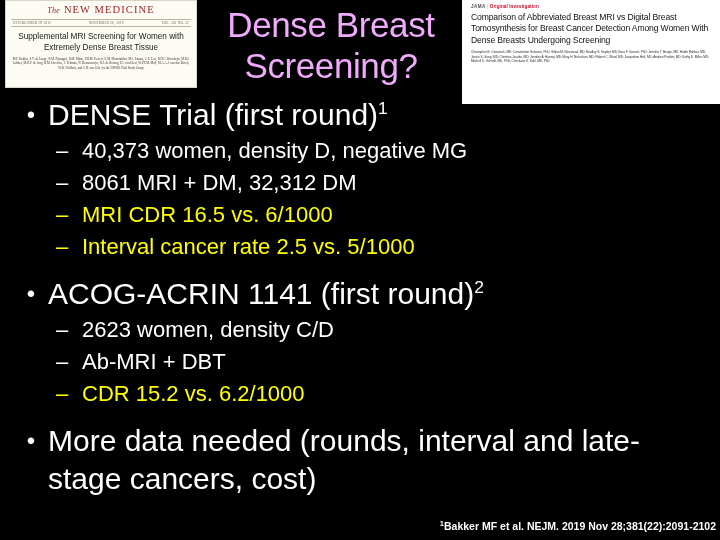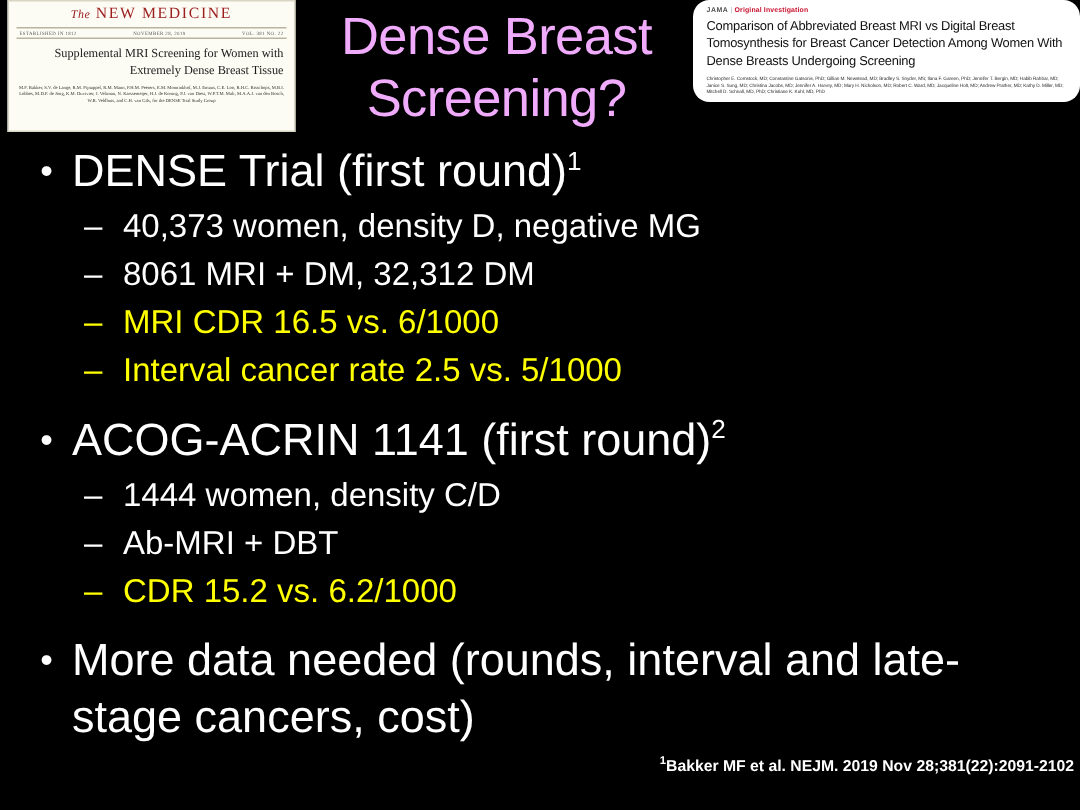--- a/index.html
+++ b/index.html
@@ -58,22 +58,22 @@
     font-size: 3.2px;
     color: #5a5a52;
     letter-spacing: 0.3px;
     padding: 0 2px;
   }
   .nejm-rule2 {
     border-bottom: 1px solid #b9b4a0;
     margin: 1px 0 5px 0;
   }
   .nejm-title {
-    text-align: right;
-    font-family: Liberation Serif, serif;
+    text-align: center;
+    font-family: Liberation Sans, sans-serif;
     font-size: 8.2px;
     line-height: 10.5px;
     color: #1a1a1a;
     padding: 0 2px;
   }
   .nejm-authors {
     margin-top: 4px;
     text-align: center;
     font-family: "Liberation Serif", serif;
     font-size: 3.1px;
@@ -81,26 +81,25 @@
     color: #33332e;
     padding: 0 1px;
   }
 
   
   .jama-thumb {
     position: absolute;
     left: 462px;
     top: 0px;
     width: 258px;
-    height: 68px;
+    height: 104px;
     background: #ffffff;
     box-sizing: border-box;
     overflow: hidden;
     padding: 4px 8px 0 9px;
-    border-radius: 11px;
   }
   .jama-kicker {
     font-size: 4.6px;
     line-height: 6px;
     letter-spacing: 0.1px;
     margin-bottom: 2px;
   }
   .jama-kicker .jama-word {
     font-weight: bold;
     color: #4d4d4d;
@@ -184,21 +183,21 @@
   }
   .bullet-l2 .txt { flex: 1; }
   .bullet-l2.accent { color: #ffff00; }
 
   .group-gap { height: 11px; }
 
   
   .refs {
     position: absolute;
     right: 4px;
-    bottom: 20px;
+    bottom: 5px;
     text-align: left;
     color: #ffffff;
     font-size: 10.5px;
     line-height: 17px;
     font-weight: bold;
   }
   .refs sup {
     font-size: 0.72em;
     vertical-align: super;
     line-height: 0;
@@ -264,21 +263,21 @@
 
   <div class="group-gap"></div>
 
   <div class="bullet-l1">
     <span class="mark">•</span>
     <span class="txt"><span>ACOG-ACRIN 1141 (first round)</span><sup>2</sup></span>
   </div>
 
   <div class="bullet-l2">
     <span class="mark">–</span>
-    <span class="txt">1444 women, density C/D</span>
+    <span class="txt">2623 women, density C/D</span>
   </div>
   <div class="bullet-l2">
     <span class="mark">–</span>
     <span class="txt">Ab-MRI + DBT</span>
   </div>
   <div class="bullet-l2 accent">
     <span class="mark">–</span>
     <span class="txt">CDR 15.2 vs. 6.2/1000</span>
   </div>
 

